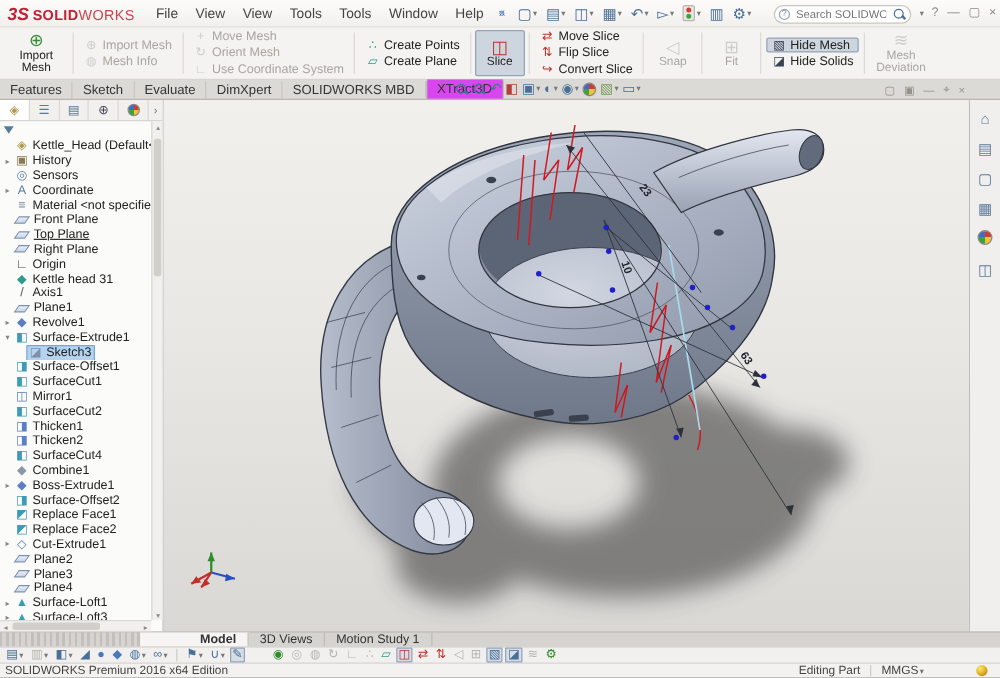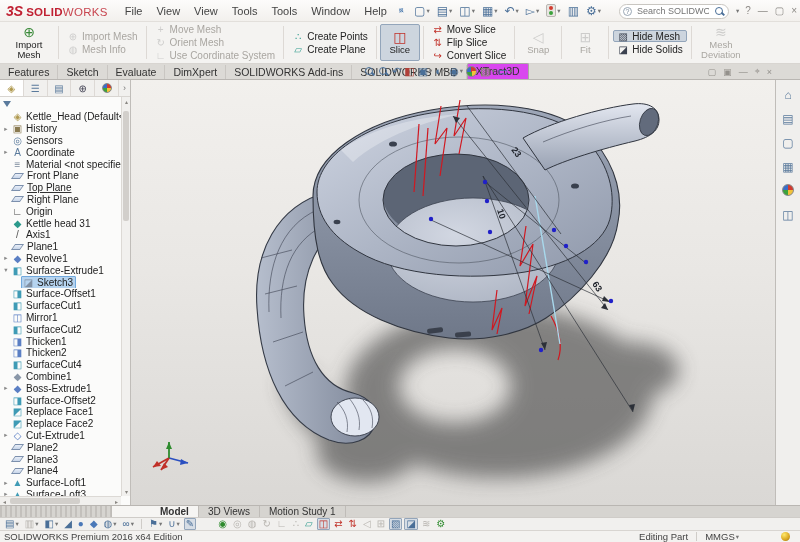--- a/index.html
+++ b/index.html
@@ -282,21 +282,20 @@
         <div class="lbl">Mesh Deviation</div>
       </div>
     </div>
 
   <div class="tabrow">
     <div id="cmdtabs" style="display:flex;align-items:flex-end;">
         <div class="cmdtab">Features</div>
         <div class="cmdtab">Sketch</div>
         <div class="cmdtab">Evaluate</div>
         <div class="cmdtab">DimXpert</div>
-        <div class="cmdtab">SOLIDWORKS Add-ins</div>
         <div class="cmdtab">SOLIDWORKS MBD</div>
         <div class="cmdtab active">XTract3D</div>
       </div>
     <div class="headsup" id="headsup">
         <span class="hu">
           <span class="mag"></span>
         </span>
         <span class="hu">
           <span class="mag"></span>
         </span>

